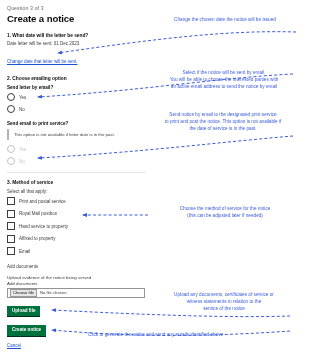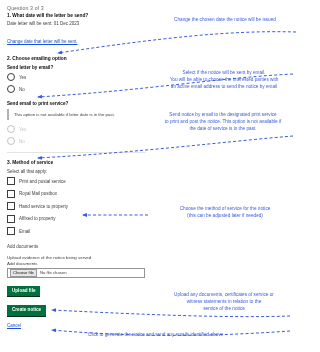--- a/index.html
+++ b/index.html
@@ -86,20 +86,21 @@
   .anno-svg { position:absolute; left:0; top:0; width:300px; height:352px; pointer-events:none; }
 </style>
 </head>
 <body>
 
 <div id="page">
 
   <div class="form-col">
 
     <div class="q-counter">Question 3 of 3</div>
+    <div class="page-title">Create a notice</div>
 
     
     <div class="q-label">1. What date will the letter be send?</div>
     <div class="q-sub">Date letter will be sent: 01 Dec 2023</div>
     <a class="q-link">Change date that letter will be sent.</a>
 
     <div style="height:9px"></div>
 
     
     <div class="sect-head">2. Choose emailing option</div>

